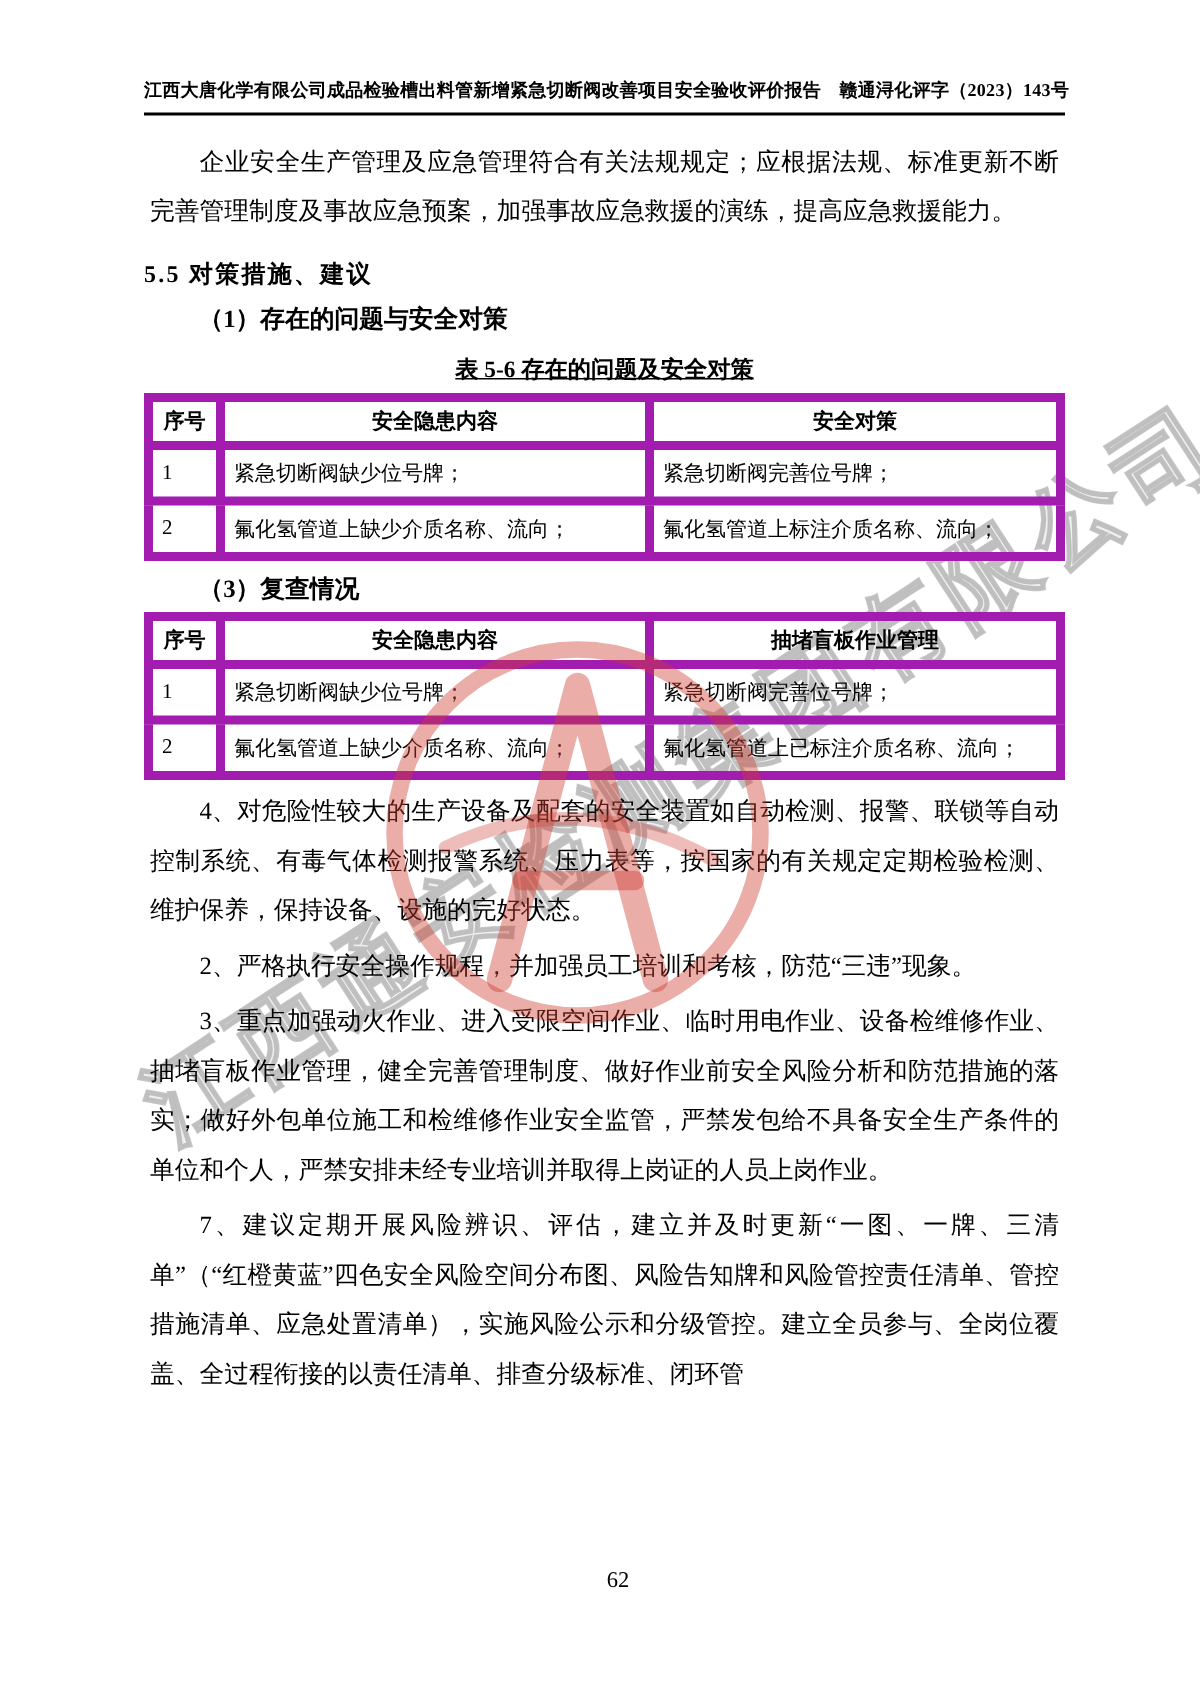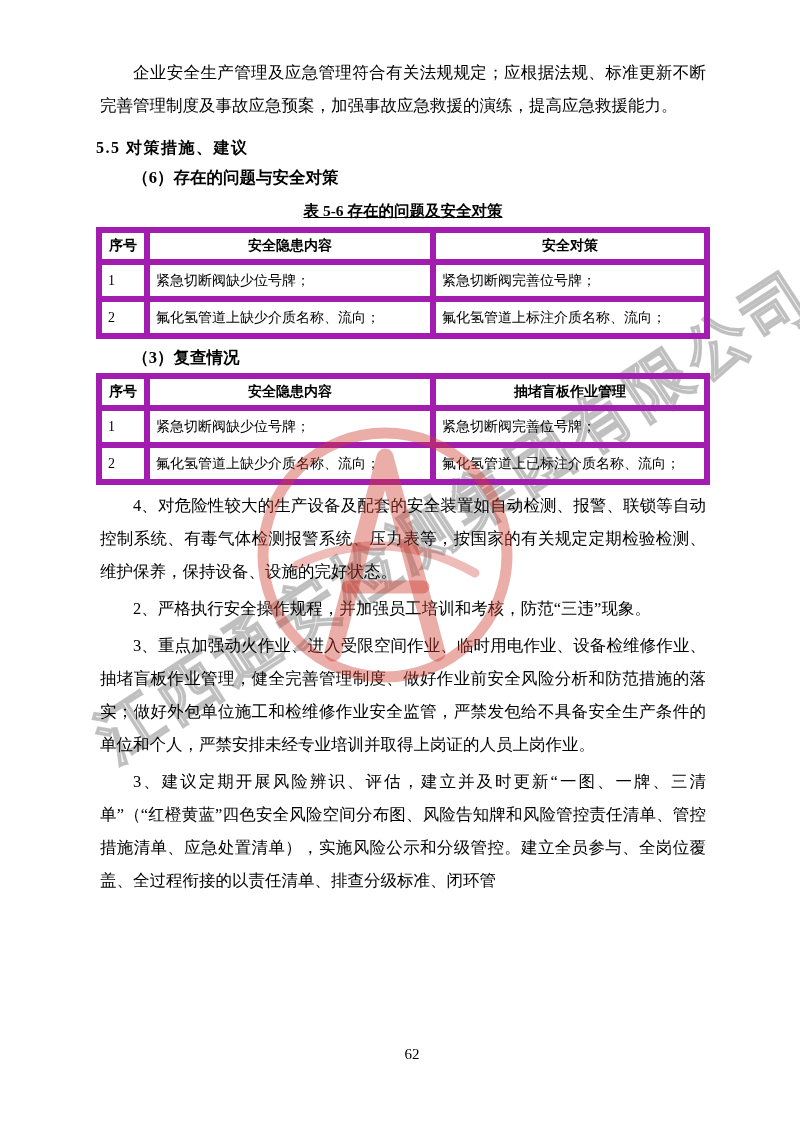--- a/index.html
+++ b/index.html
@@ -77,26 +77,27 @@
 </style>
 </head>
 <body>
 
 <div class="page">
 
   <div class="wm-diagonal">江西通安检测集团有限公司</div>
 
   <div class="content">
 
+    <div class="doc-header">江西大唐化学有限公司成品检验槽出料管新增紧急切断阀改善项目安全验收评价报告　赣通浔化评字（2023）143号</div>
 
     <p class="body-text">企业安全生产管理及应急管理符合有关法规规定；应根据法规、标准更新不断完善管理制度及事故应急预案，加强事故应急救援的演练，提高应急救援能力。</p>
 
     <div class="section-title">5.5 对策措施、建议</div>
 
-    <div class="sub-title">（6）存在的问题与安全对策</div>
+    <div class="sub-title">（1）存在的问题与安全对策</div>
 
     <div class="table-caption">表 5-6 存在的问题及安全对策</div>
 
     <table class="doc">
       <colgroup>
           <col class="c-no">
           <col class="c-mid">
           <col>
         </colgroup>
       <tbody>
@@ -143,21 +144,21 @@
         <td>氟化氢管道上缺少介质名称、流向；</td>
         <td>氟化氢管道上已标注介质名称、流向；</td>
       </tr>
     </tbody>
       </table>
 
 
     <p class="body-text">4、对危险性较大的生产设备及配套的安全装置如自动检测、报警、联锁等自动控制系统、有毒气体检测报警系统、压力表等，按国家的有关规定定期检验检测、维护保养，保持设备、设施的完好状态。</p>
     <p class="body-text">2、严格执行安全操作规程，并加强员工培训和考核，防范“三违”现象。</p>
     <p class="body-text">3、重点加强动火作业、进入受限空间作业、临时用电作业、设备检维修作业、抽堵盲板作业管理，健全完善管理制度、做好作业前安全风险分析和防范措施的落实；做好外包单位施工和检维修作业安全监管，严禁发包给不具备安全生产条件的单位和个人，严禁安排未经专业培训并取得上岗证的人员上岗作业。</p>
-    <p class="body-text">3、建议定期开展风险辨识、评估，建立并及时更新“一图、一牌、三清单”（“红橙黄蓝”四色安全风险空间分布图、风险告知牌和风险管控责任清单、管控措施清单、应急处置清单），实施风险公示和分级管控。建立全员参与、全岗位覆盖、全过程衔接的以责任清单、排查分级标准、闭环管</p>
+    <p class="body-text">7、建议定期开展风险辨识、评估，建立并及时更新“一图、一牌、三清单”（“红橙黄蓝”四色安全风险空间分布图、风险告知牌和风险管控责任清单、管控措施清单、应急处置清单），实施风险公示和分级管控。建立全员参与、全岗位覆盖、全过程衔接的以责任清单、排查分级标准、闭环管</p>
 
   </div>
 
   <div class="wm-seal">
     <svg width="280" height="280" viewBox="0 0 280 280">
       <g stroke="rgba(205,60,48,0.42)" fill="none">
         <circle cx="140" cy="140" r="122" stroke-width="11"></circle>
         <path d="M88 238 L140 42 L192 238" stroke-width="17" stroke-linecap="round" stroke-linejoin="round"></path>
         <path d="M103 172 L178 172" stroke-width="13" stroke-linecap="round"></path>
         <path d="M52 150 Q140 108 230 158" stroke-width="9" stroke-linecap="round" opacity="0.8"></path>

